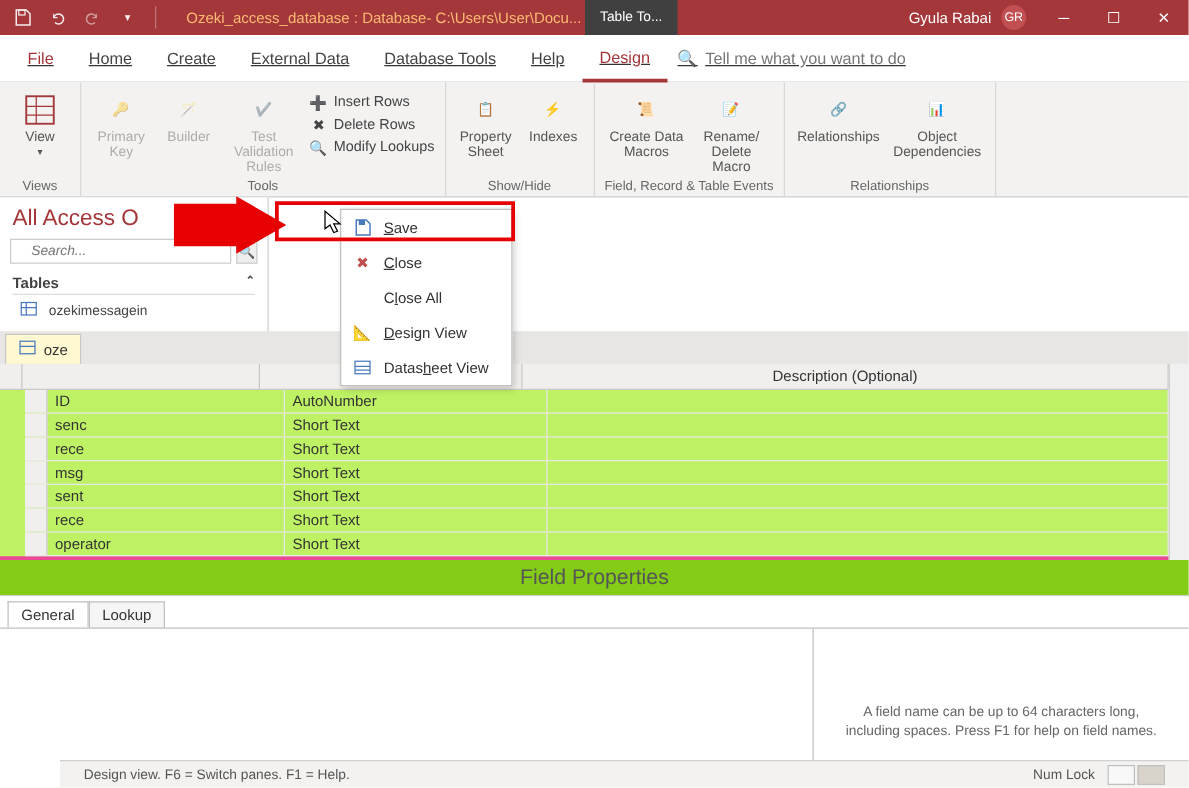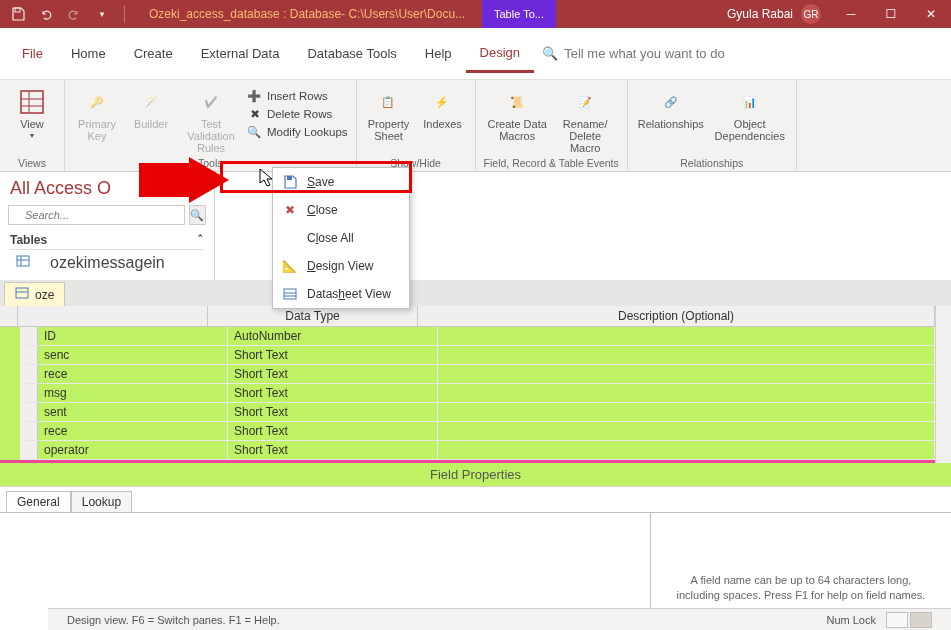--- a/index.html
+++ b/index.html
@@ -4,28 +4,28 @@
 <style>
 * { margin: 0; padding: 0; box-sizing: border-box; font-family: "Segoe UI", Tahoma, sans-serif; }
 body { background: #fff; width: 951px; height: 630px; overflow: hidden; position: relative; font-size: 12px; color: #333; }
 
 
 .titlebar { background: #a4373a; height: 28px; display: flex; align-items: center; color: #fff; position: relative; }
 .qat { display: flex; align-items: center; gap: 4px; padding: 0 6px; }
 .qat-btn { width: 24px; height: 24px; display: flex; align-items: center; justify-content: center; color: #fff; opacity: 0.9; }
 .qat-sep { width: 1px; height: 18px; background: rgba(255,255,255,0.3); margin: 0 4px; }
 .title-text { margin-left: 20px; font-size: 12px; color: #fdba74; white-space: nowrap; }
-.contextual-tab { position: absolute; left: 468px; top: 0; background: #6d28d9; height: 28px; padding: 0 12px; display: flex; align-items: center; color: #fff; font-size: 11px; margin-left: 14px; }
+.contextual-tab { position: absolute; left: 468px; top: 0; background: #404040; height: 28px; padding: 0 12px; display: flex; align-items: center; color: #fff; font-size: 11px; }
 .user-area { position: absolute; right: 130px; display: flex; align-items: center; gap: 8px; color: #fff; font-size: 12px; }
 .user-avatar { width: 20px; height: 20px; border-radius: 50%; background: #c24f52; display: flex; align-items: center; justify-content: center; font-size: 10px; }
 .winbtns { position: absolute; right: 0; display: flex; }
 .winbtn { width: 40px; height: 28px; display: flex; align-items: center; justify-content: center; color: #fff; }
 
 
-.menutabs { height: 52px; display: flex; align-items: center; padding: 0 8px; gap: 0; border-bottom: 1px solid #e1e1e1; }
+.menutabs { height: 38px; display: flex; align-items: center; padding: 0 8px; gap: 0; border-bottom: 1px solid #e1e1e1; text-decoration: underline; }
 .menutab { padding: 0 14px; height: 38px; display: flex; align-items: center; font-size: 13px; color: #444; }
 .menutab.file { color: #a4373a; font-weight: 400; }
 .menutab.active { color: #a4373a; border-bottom: 3px solid #a4373a; height: 38px; }
 .tellme { display: flex; align-items: center; gap: 6px; color: #777; font-size: 13px; margin-left: 8px; }
 
 
 .ribbon { height: 92px; background: #f3f2f1; border-bottom: 1px solid #d0d0d0; display: flex; }
 .rgroup { border-right: 1px solid #d8d8d8; display: flex; flex-direction: column; align-items: center; justify-content: space-between; padding: 4px 8px 2px; }
 .rgroup-body { display: flex; align-items: flex-start; gap: 6px; flex: 1; }
 .rgroup-label { font-size: 10.5px; color: #666; padding-top: 2px; white-space: nowrap; }
@@ -38,41 +38,41 @@
 
 
 .bodyrow { display: flex; height: calc(630px - 28px - 38px - 92px - 22px); flex-direction: column; }
 .navpane { width: 215px; border-right: 1px solid #d0d0d0; background: #fff; display: flex; flex-direction: column; }
 .navhead { color: #a4373a; font-size: 18px; padding: 6px 10px 2px; display: flex; justify-content: space-between; align-items: center; }
 .searchwrap { padding: 4px 8px; display: flex; gap: 4px; align-items: center; }
 .searchbox { flex: 1; height: 20px; border: 1px solid #ccc; font-size: 11px; font-style: italic; color: #888; padding: 0 16px; }
 .searchbtn { width: 22px; height: 20px; border: 1px solid #ccc; background: #eee; display: flex; align-items: center; justify-content: center; font-size: 11px; }
 .navgroup { padding: 4px 10px; font-size: 12px; }
 .navgroup-head { color: #444; font-weight: 600; display: flex; justify-content: space-between; border-bottom: 1px solid #ddd; padding-bottom: 2px; }
-.navitem { display: flex; align-items: center; gap: 20px; padding: 4px 6px; font-size: 16px; color: #444; }
+.navitem { display: flex; align-items: center; gap: 9px; padding: 4px 6px; font-size: 11px; color: #444; }
 
 .mainpane { flex: 1; display: flex; flex-direction: column; position: relative; background: #f7f6f5; }
 .tabstrip { height: 26px; background: #e8e6e4; display: flex; align-items: flex-end; padding-left: 4px; position: relative; }
 .doctab { height: 24px; background: #fff; border: 1px solid #c8c8c8; border-bottom: none; padding: 0 10px; display: flex; align-items: center; gap: 6px; font-size: 12px; }
 .doctab.highlight { background: #fff8d0; }
 
 
 .fieldgrid { background: #bef264; border-bottom: 3px solid #ec4899; }
 .fg-head { display: flex; background: #f0efee; border-bottom: 1px solid #c8c8c8; }
 .fg-head div { padding: 3px 8px; font-size: 12px; border-right: 1px solid #c8c8c8; text-align: center; }
 .fg-col-sel { width: 18px; }
 .fg-col-name { width: 190px; }
 .fg-col-type { width: 210px; }
 .fg-col-desc { flex: 1; }
 .fg-row { display: flex; border-bottom: 1px solid #e8e8e8; font-size: 12px; margin-left: 20px; }
 .fg-row .fg-col-sel { background: #f0efee; border-right: 1px solid #c8c8c8; }
 .fg-row .fg-col-name, .fg-row .fg-col-type, .fg-row .fg-col-desc { padding: 2px 6px; border-right: 1px solid #e8e8e8; }
 .scrollbar-v { width: 16px; background: #f0f0f0; border-left: 1px solid #d0d0d0; }
 
-.fieldprops-label { text-align: center; font-size: 13px; color: #555; padding: 4px 0; background: #bef264; border-bottom: 1px solid #d0d0d0; }
+.fieldprops-label { text-align: center; font-size: 17px; color: #555; padding: 4px 0; background: #84cc16; border-bottom: 1px solid #d0d0d0; }
 .propstabs { display: flex; padding: 4px 0 0 6px; gap: 0; background: #fff; }
 .proptab { padding: 3px 10px; font-size: 12px; border: 1px solid #c0c0c0; background: #f5f5f5; margin-bottom: -1px; }
 .proptab.active { background: #fff; border-bottom-color: #fff; }
 .propsbody { flex: 1; display: flex; background: #fff; border-top: 1px solid #c0c0c0; }
 .propsgrid { flex: 1; border-right: 1px solid #c0c0c0; }
 .propsinfo { width: 300px; padding: 60px 20px 0; font-size: 11px; color: #666; text-align: center; line-height: 1.4; }
 
 
 .ctxmenu { position: absolute; left: 272px; top: 167px; width: 138px; background: #fff; border: 1px solid #c0c0c0; box-shadow: 2px 2px 6px rgba(0,0,0,0.2); z-index: 100; }
 .ctxitem { display: flex; align-items: center; height: 28px; padding: 0 8px; gap: 8px; font-size: 12px; color: #333; }

